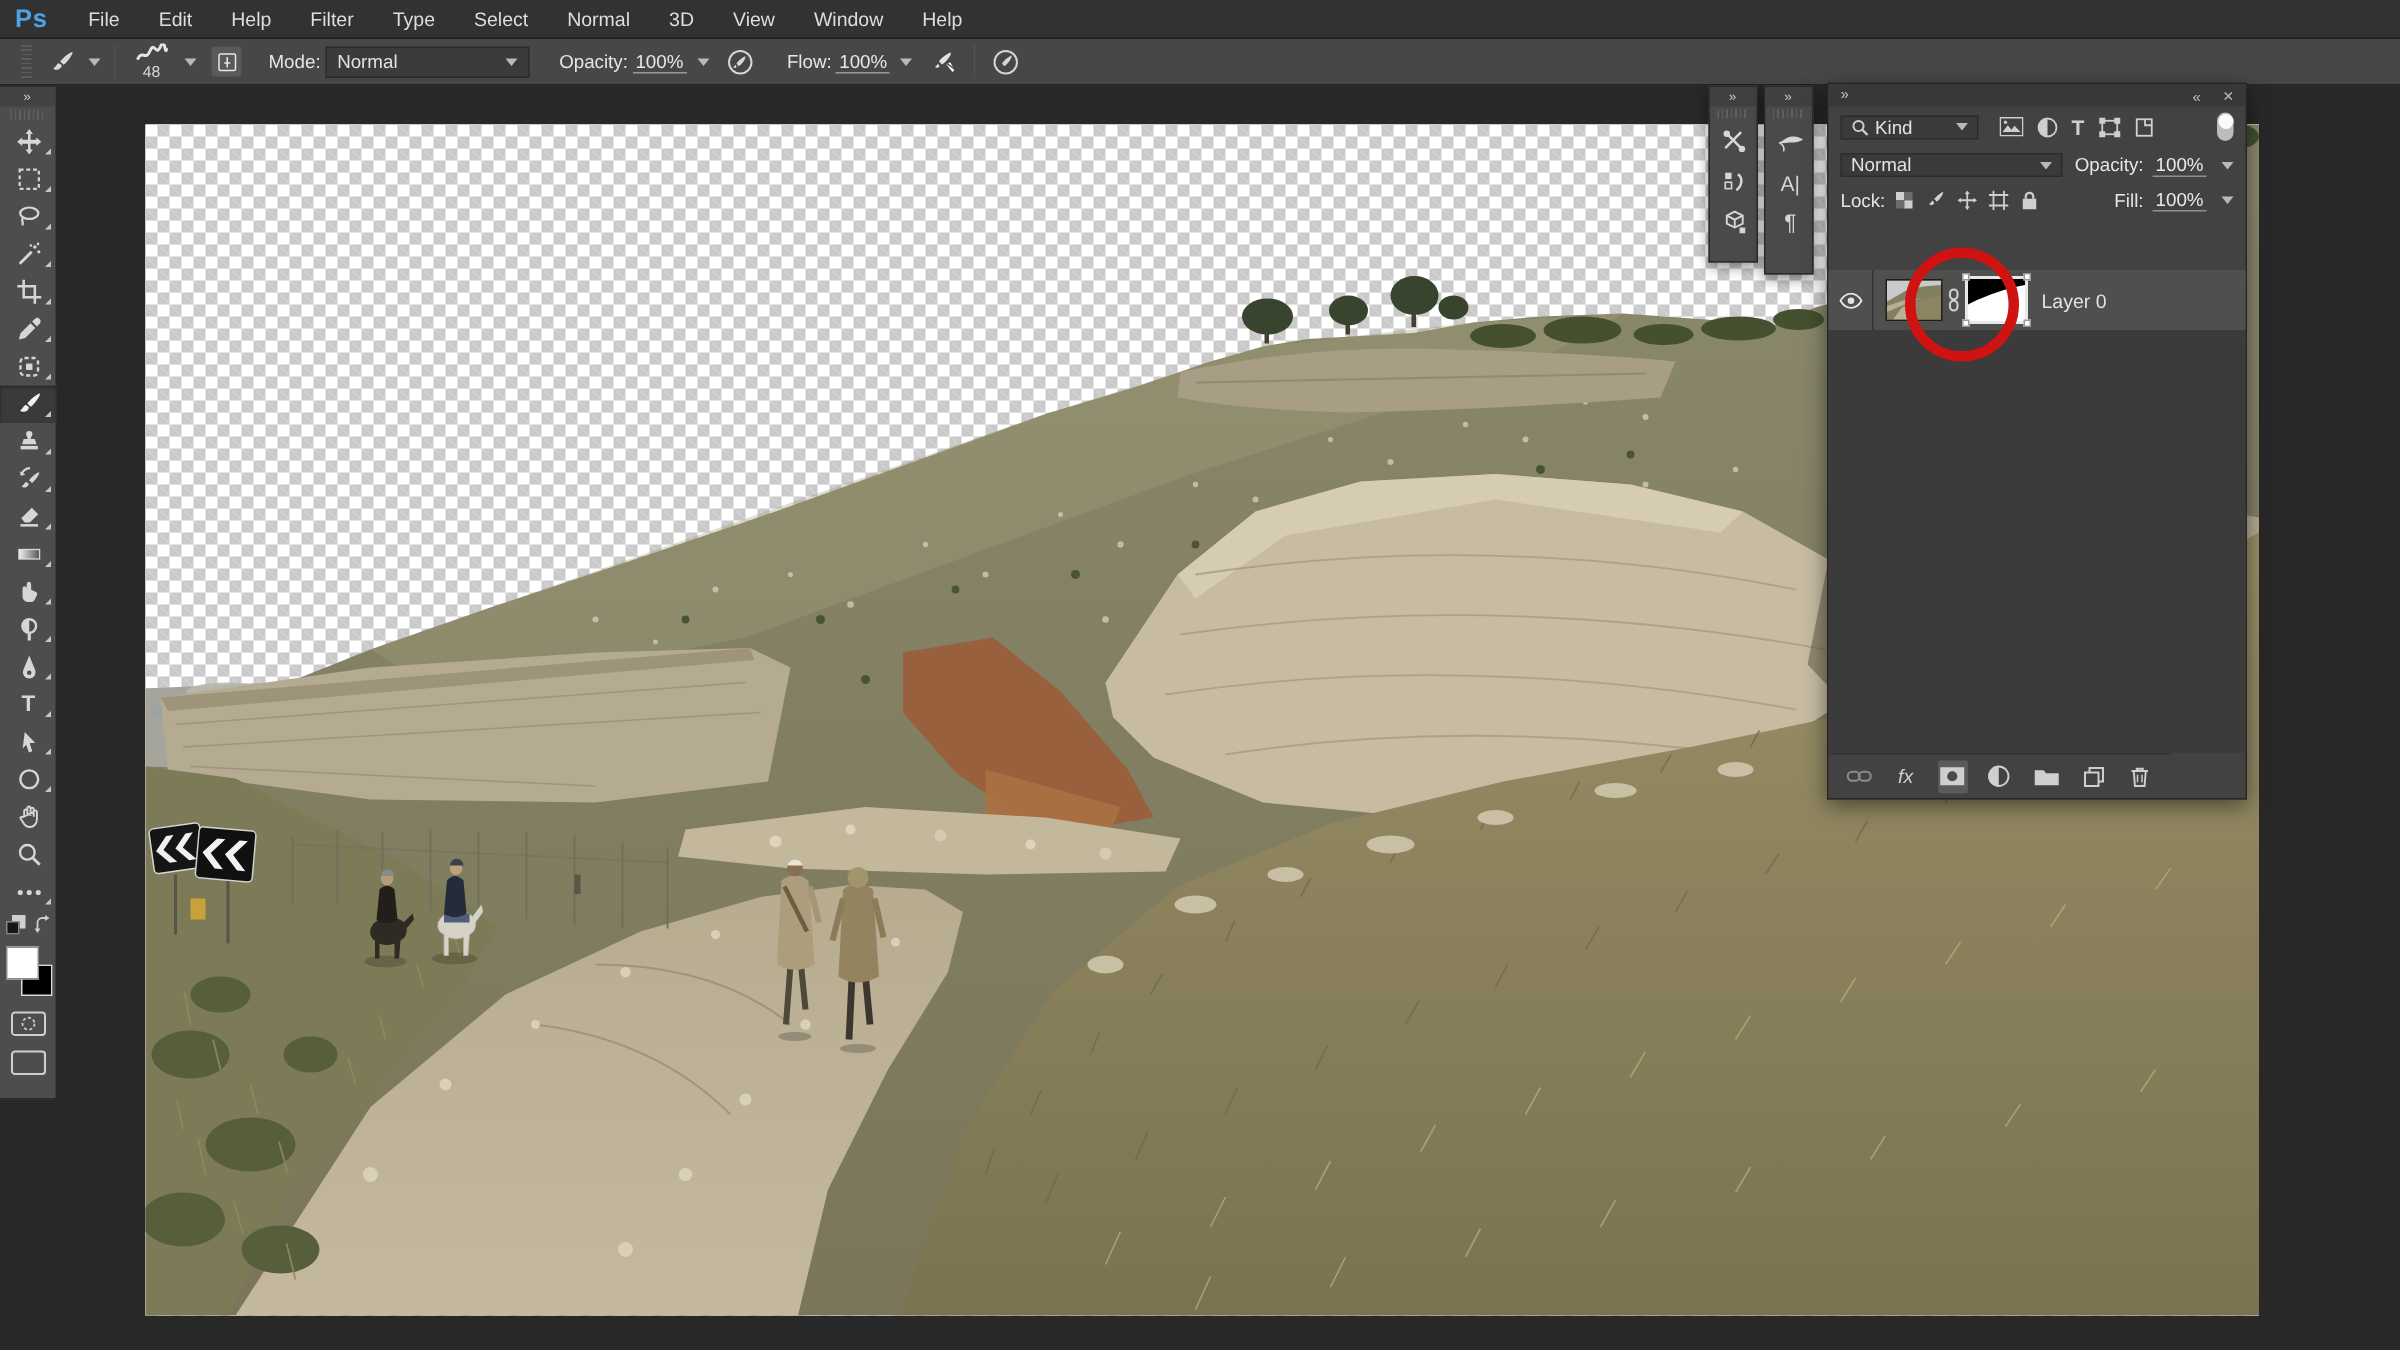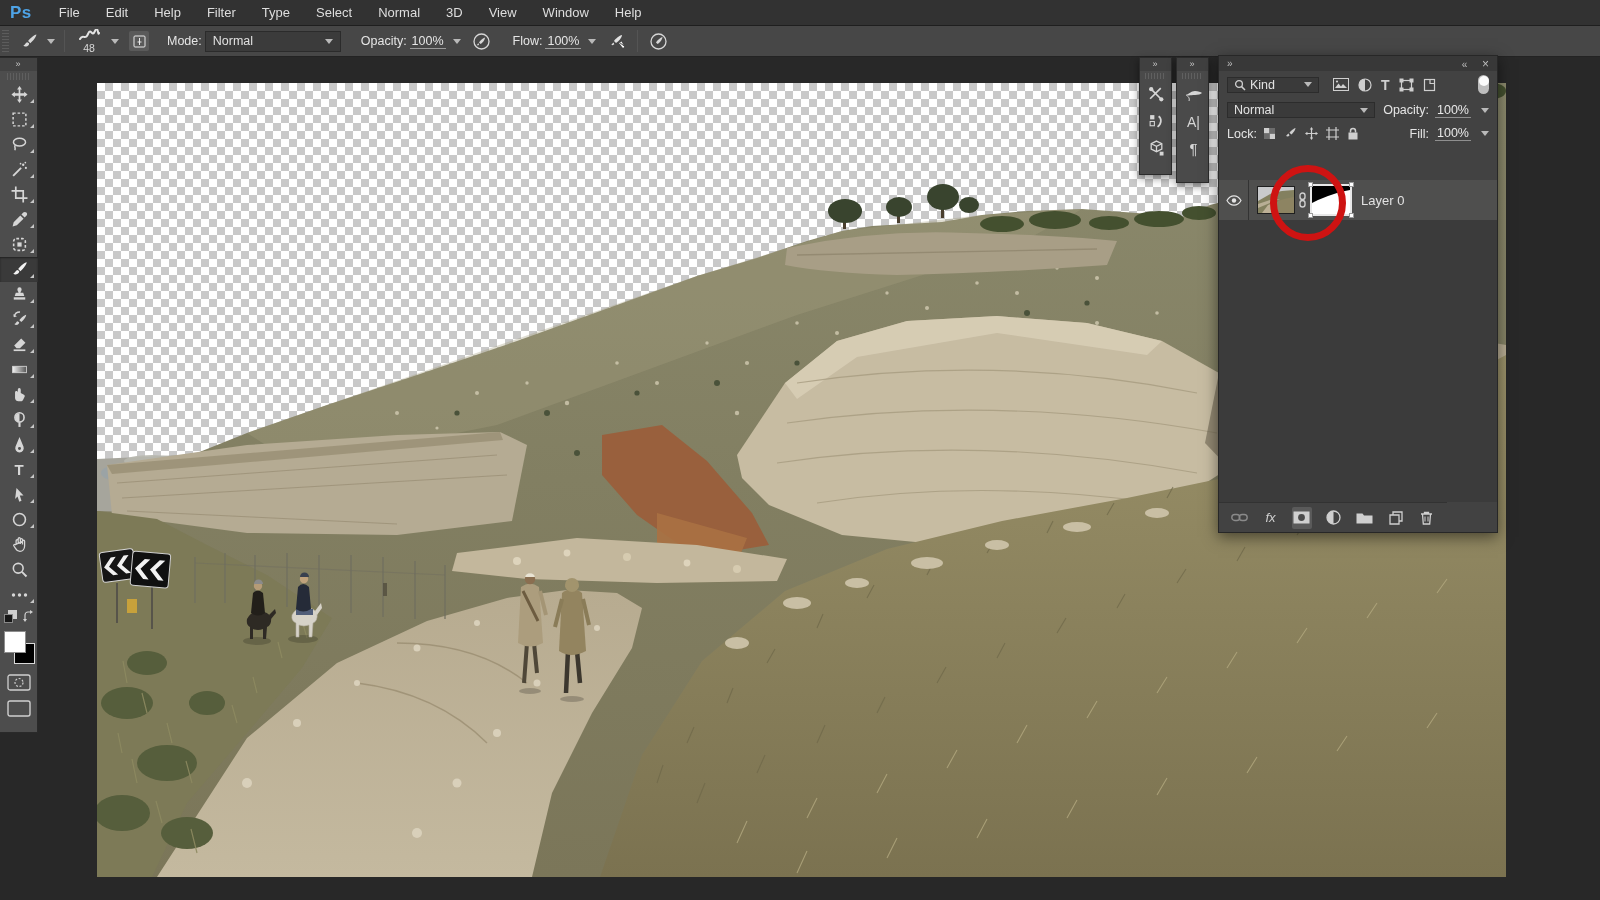--- a/index.html
+++ b/index.html
@@ -7,21 +7,21 @@
   body { background:#282828; font-family:"Liberation Sans", sans-serif; position:relative; color:#d8d8d8; }
 
   
   .menubar { position:absolute; left:0; top:0; width:1600px; height:26px; background:#323232;
              border-bottom:1px solid #1f1f1f; display:flex; align-items:center; font-size:13px; z-index:40; }
   .ps-logo { color:#4ea3e6; font-weight:bold; font-size:17px; padding:0 14px 0 10px; letter-spacing:0.5px; }
   .menu-item { padding:0 13px; color:#dedede; cursor:default; }
 
   
   .optionsbar { position:absolute; left:0; top:26px; width:1600px; height:31px; background:#474747;
-                border-bottom:1px solid #232323; display:flex; align-items:center; font-size:12.5px; color:#cfcfcf; z-index:39; }
+                border-bottom:1px solid #232323; display:flex; align-items:center; font-size:12.5px; color:#cfcfcf; z-index:39;padding-left:12px; }
   .grip-v { width:7px; height:22px; margin:0 4px 0 2px;
             background:repeating-linear-gradient(0deg,#5c5c5c 0 1px,transparent 1px 3px); }
   .ob-group { display:flex; align-items:center; gap:3px; padding:0 5px; }
   .ob-sep { width:1px; height:22px; background:#373737; border-right:1px solid #545454; margin:0 4px; }
   .chev { width:0; height:0; border-left:4px solid transparent; border-right:4px solid transparent;
           border-top:5px solid #b9b9b9; margin-left:4px; }
   .brush-preview { display:flex; flex-direction:column; align-items:center; line-height:1; width:30px; }
   .brush-preview .num { font-size:10.5px; color:#d8d8d8; margin-top:1px; }
   .ob-field { background:#3b3b3b; border:1px solid #2b2b2b; height:21px; display:flex; align-items:center;
               padding:0 7px; color:#e0e0e0; }
@@ -88,21 +88,21 @@
   .layerlist { position:absolute; left:0; top:124px; width:278px; height:322px; background:#3b3b3b; }
   .layerrow { height:40px; background:#4f4f4e; display:flex; align-items:center; }
   .eyecell { width:30px; height:40px; display:flex; align-items:center; justify-content:center; border-right:1px solid #333; }
   .thumb { width:38px; height:28px; border:1px solid #1f1f1f; margin-left:8px; }
   .chainlink { width:15px; display:flex; justify-content:center; }
   .maskwrap { position:relative; width:42px; height:32px; border:2px solid #e8e8e8; display:flex; align-items:center; justify-content:center; background:#fff; }
   .maskwrap .tick { position:absolute; width:5px; height:5px; background:#fff; border:1px solid #9a9a9a; }
   .maskwrap .t1{left:-4px;top:-4px;} .maskwrap .t2{right:-4px;top:-4px;} .maskwrap .t3{left:-4px;bottom:-4px;} .maskwrap .t4{right:-4px;bottom:-4px;}
   .layername { margin-left:9px; color:#e2e2e2; font-size:13px; }
   .bottombar { position:absolute; left:0; bottom:0; width:228px; height:30px; background:#424242; border-top:1px solid #323232;
-               display:flex; align-items:center; justify-content:flex-end; gap:11px; padding:0 10px; }
+               display:flex; align-items:center; justify-content:flex-start; gap:11px; padding:0 10px; }
   .bb-slot { display:flex; align-items:center; justify-content:center; width:24px; height:22px; }
   .bb-slot.active { background:#5a5a5a; border-radius:2px; }
   .fx-label { font-style:italic; font-size:13px; color:#cfcfcf; }
 
   
   .red-circle { position:absolute; left:1270px; top:165px; width:76px; height:76px; border:7px solid #ce1312;
                 border-radius:50%; z-index:60; }
 </style>
 </head>
 <body>

